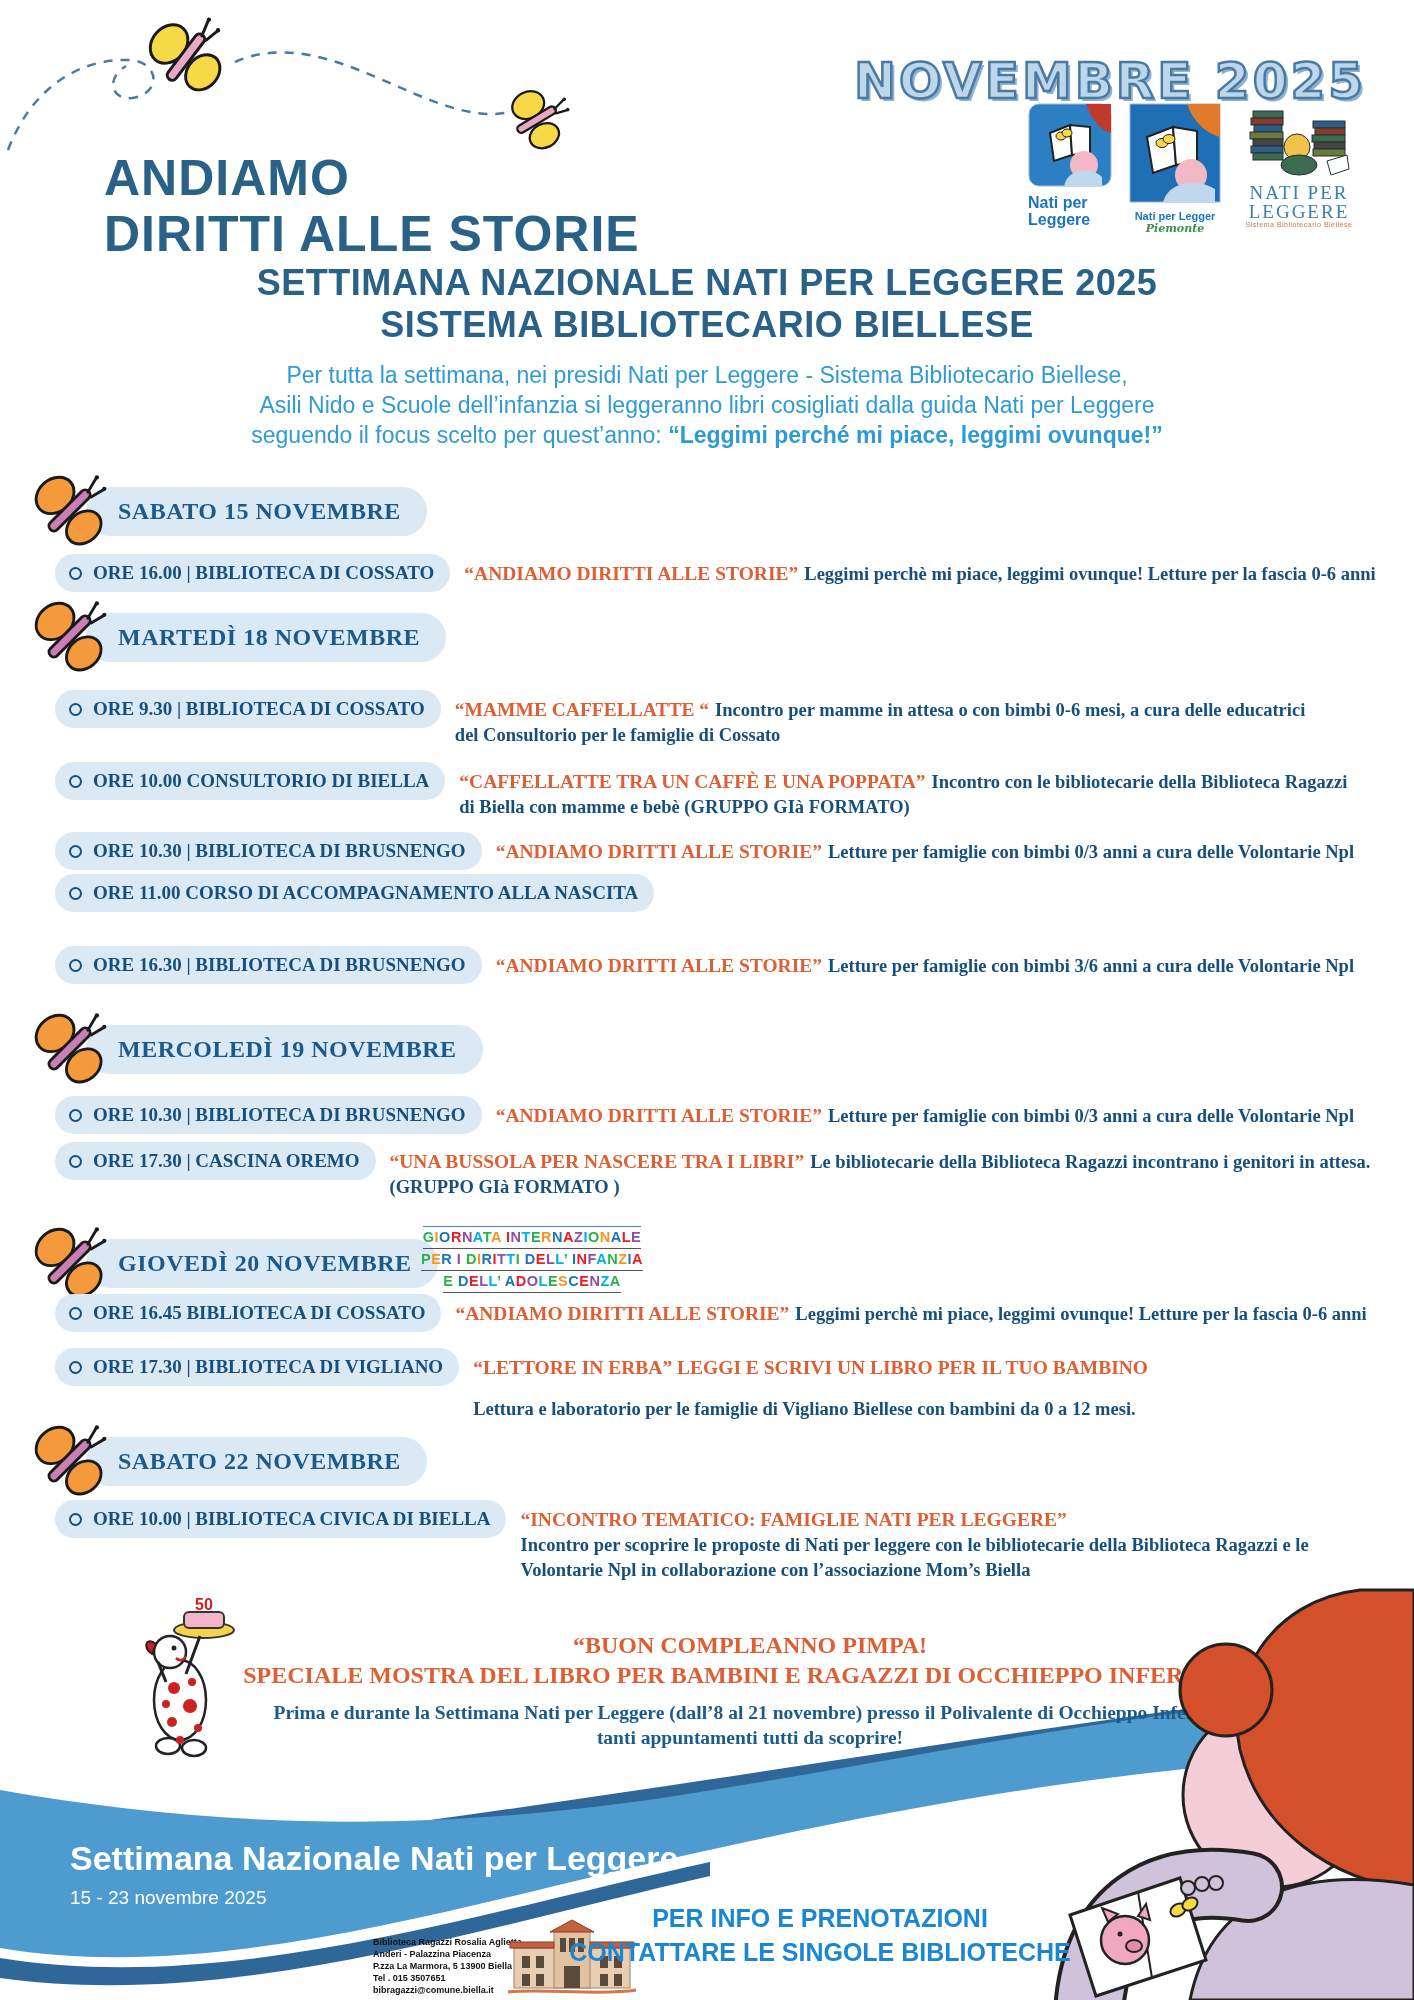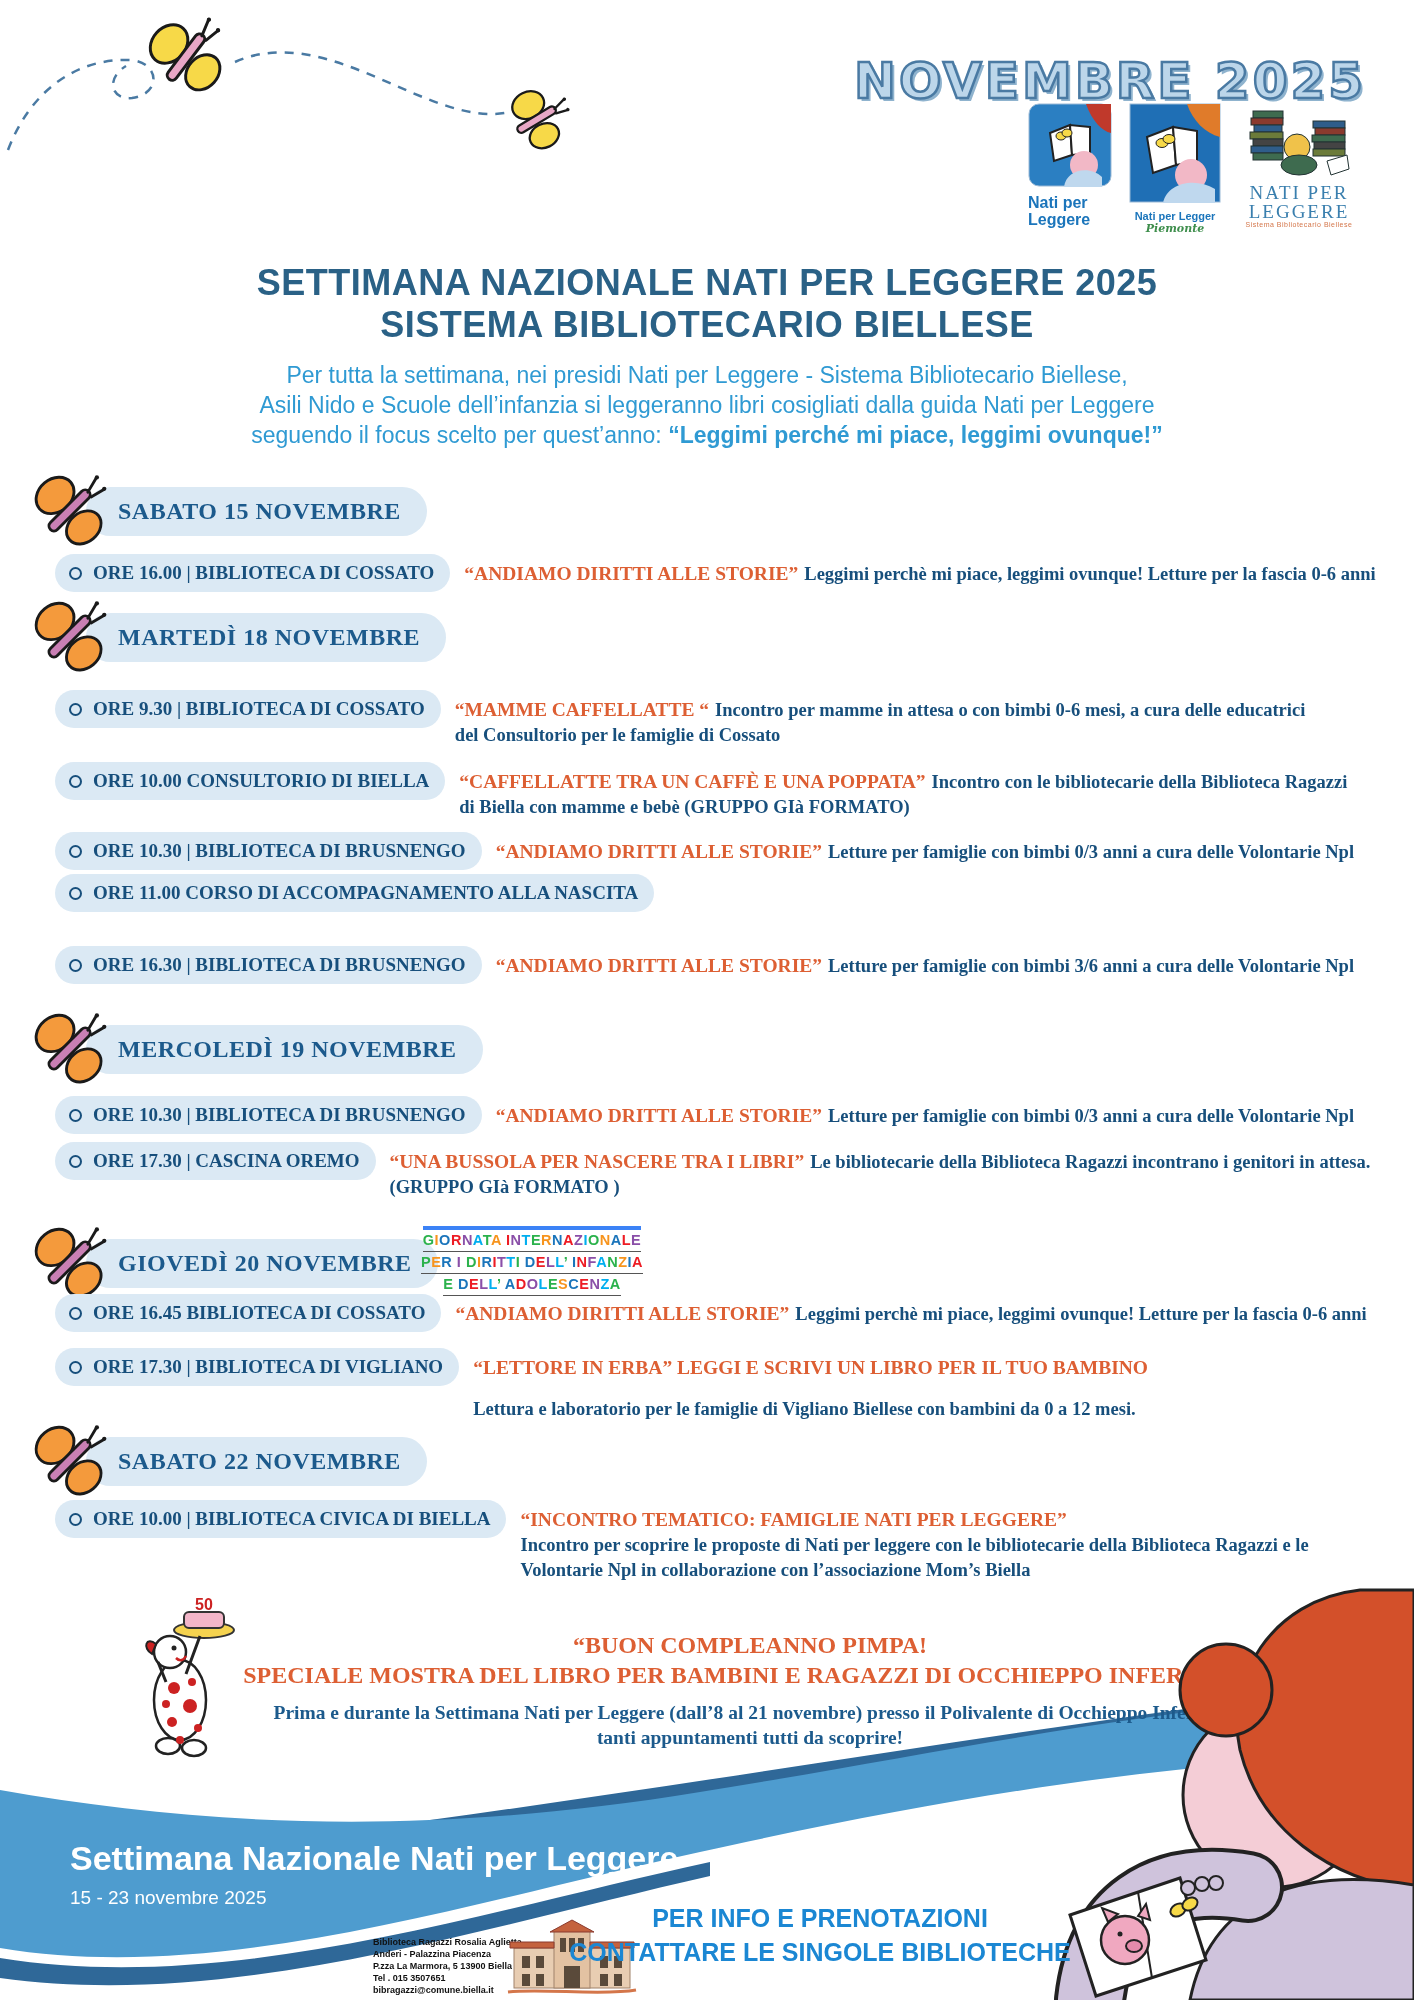--- a/index.html
+++ b/index.html
@@ -47,21 +47,21 @@
     line-height:25px;color:#174F7C;}
   .evt-title{color:#DD5F33;font-size:19.5px;}
   .evt-desc{margin-left:6px;}
   .evt-desc-block{display:block;}
   .gap-top{margin-top:16px;}
 
   
   .badge-rainbow{position:absolute;left:412px;top:1226px;width:240px;text-align:center;z-index:3;
     font-weight:bold;font-size:14.5px;line-height:21px;letter-spacing:.5px;}
   .badge-line{display:inline-block;border-bottom:1px solid #555;}
-  .badge-line.first{border-top:4px solid #3b82f6;}
+  .badge-line.first{border-top:1px solid #3b82f6;}
 
   
   .birthday-text{position:absolute;left:150px;top:1630px;width:1200px;text-align:center;z-index:3;}
   .bd-orange{font-family:"Liberation Serif",serif;font-weight:bold;font-size:24px;line-height:30px;color:#DD5F33;}
   .bd-blue{font-family:"Liberation Serif",serif;font-weight:bold;font-size:19.5px;line-height:25px;color:#1C5A8C;}
 
   
   .wave{position:absolute;left:0;top:1680px;width:1414px;height:320px;z-index:1;}
   .band-text{position:absolute;left:70px;top:1838px;color:#ffffff;z-index:4;}
   .band-title{font-weight:bold;font-size:34px;line-height:40px;}
@@ -166,20 +166,24 @@
         <path d="M80,58 L100,52 L102,66 L84,72 Z" fill="#fff" stroke="#233"></path>
       </svg>
       <div class="logo3-caption">
         <div>NATI PER</div>
         <div>LEGGERE</div>
       </div>
       <div class="logo3-sub">Sistema Bibliotecario Biellese</div>
     </div>
   </div>
 
+  <div class="main-title">
+    <div>ANDIAMO</div>
+    <div>DIRITTI ALLE STORIE</div>
+  </div>
 
   <div class="subtitle">
     <div>SETTIMANA NAZIONALE NATI PER LEGGERE 2025</div>
     <div>SISTEMA BIBLIOTECARIO BIELLESE</div>
   </div>
 
   <div class="intro">
     <div>Per tutta la settimana, nei presidi Nati per Leggere - Sistema Bibliotecario Biellese,</div>
     <div>Asili Nido e Scuole dell’infanzia si leggeranno libri cosigliati dalla guida Nati per Leggere</div>
     <div><span>seguendo il focus scelto per quest’anno: </span><b>“Leggimi perché mi piace, leggimi ovunque!”</b></div>

